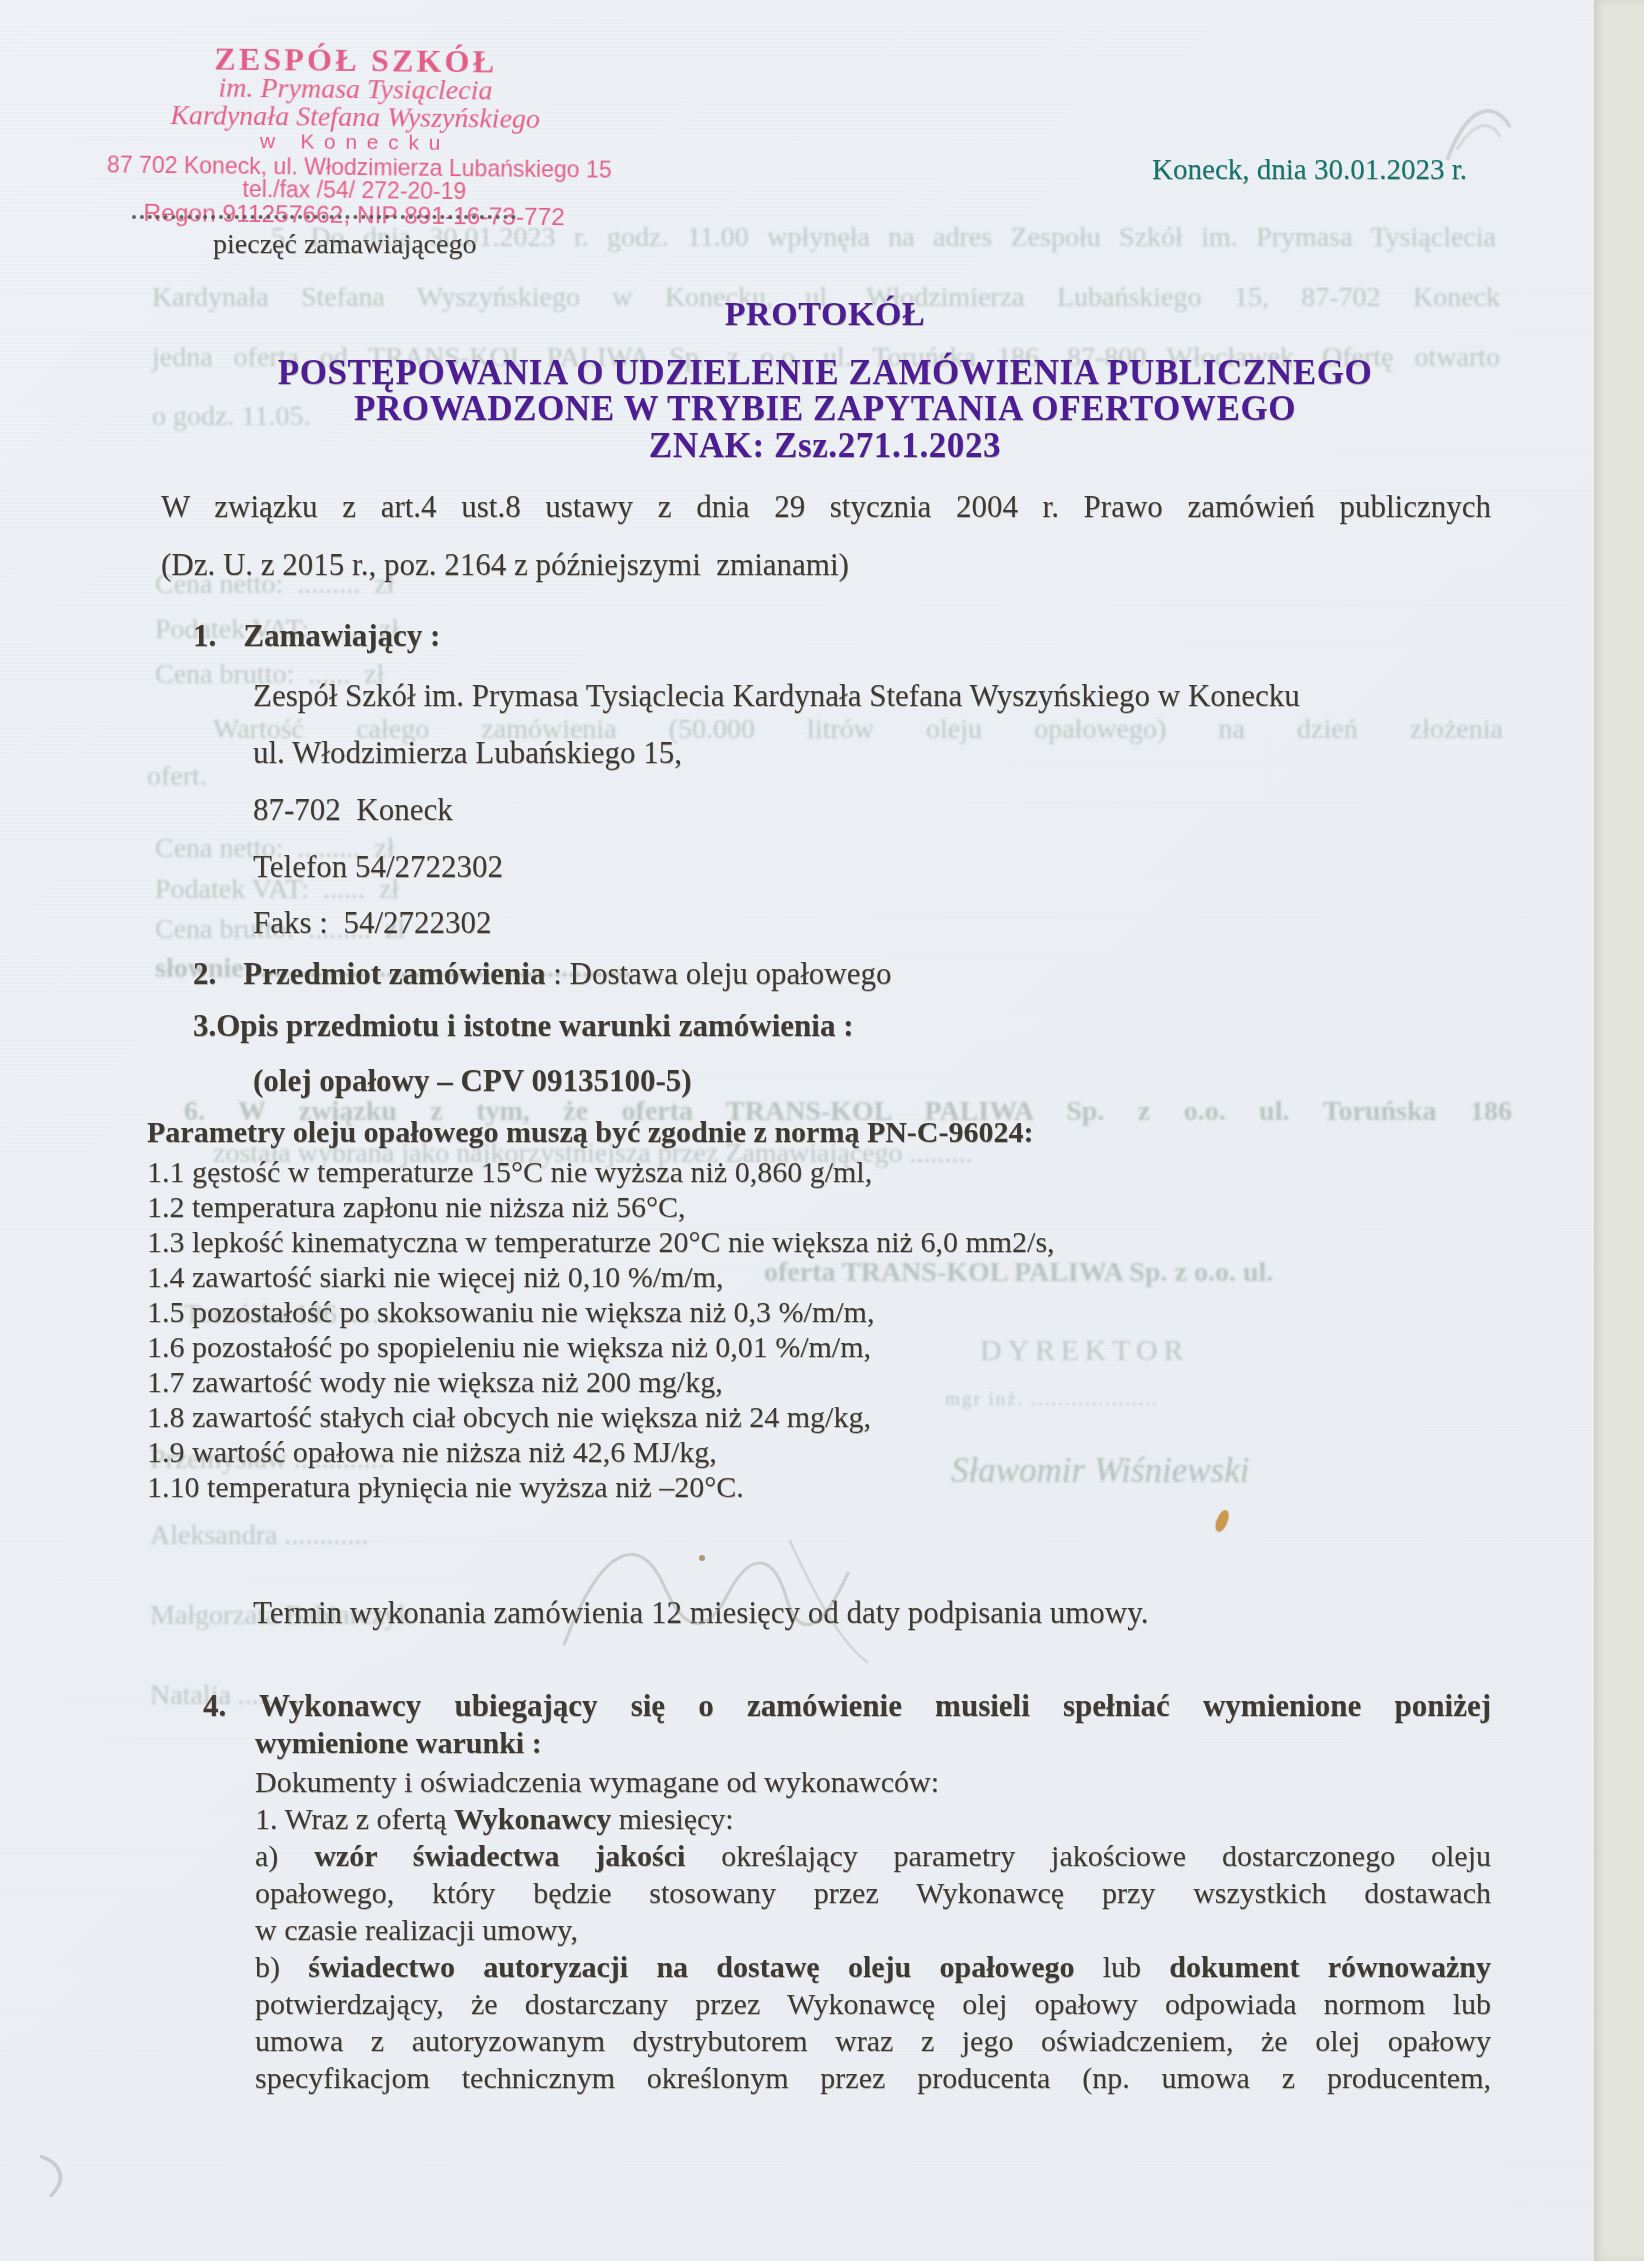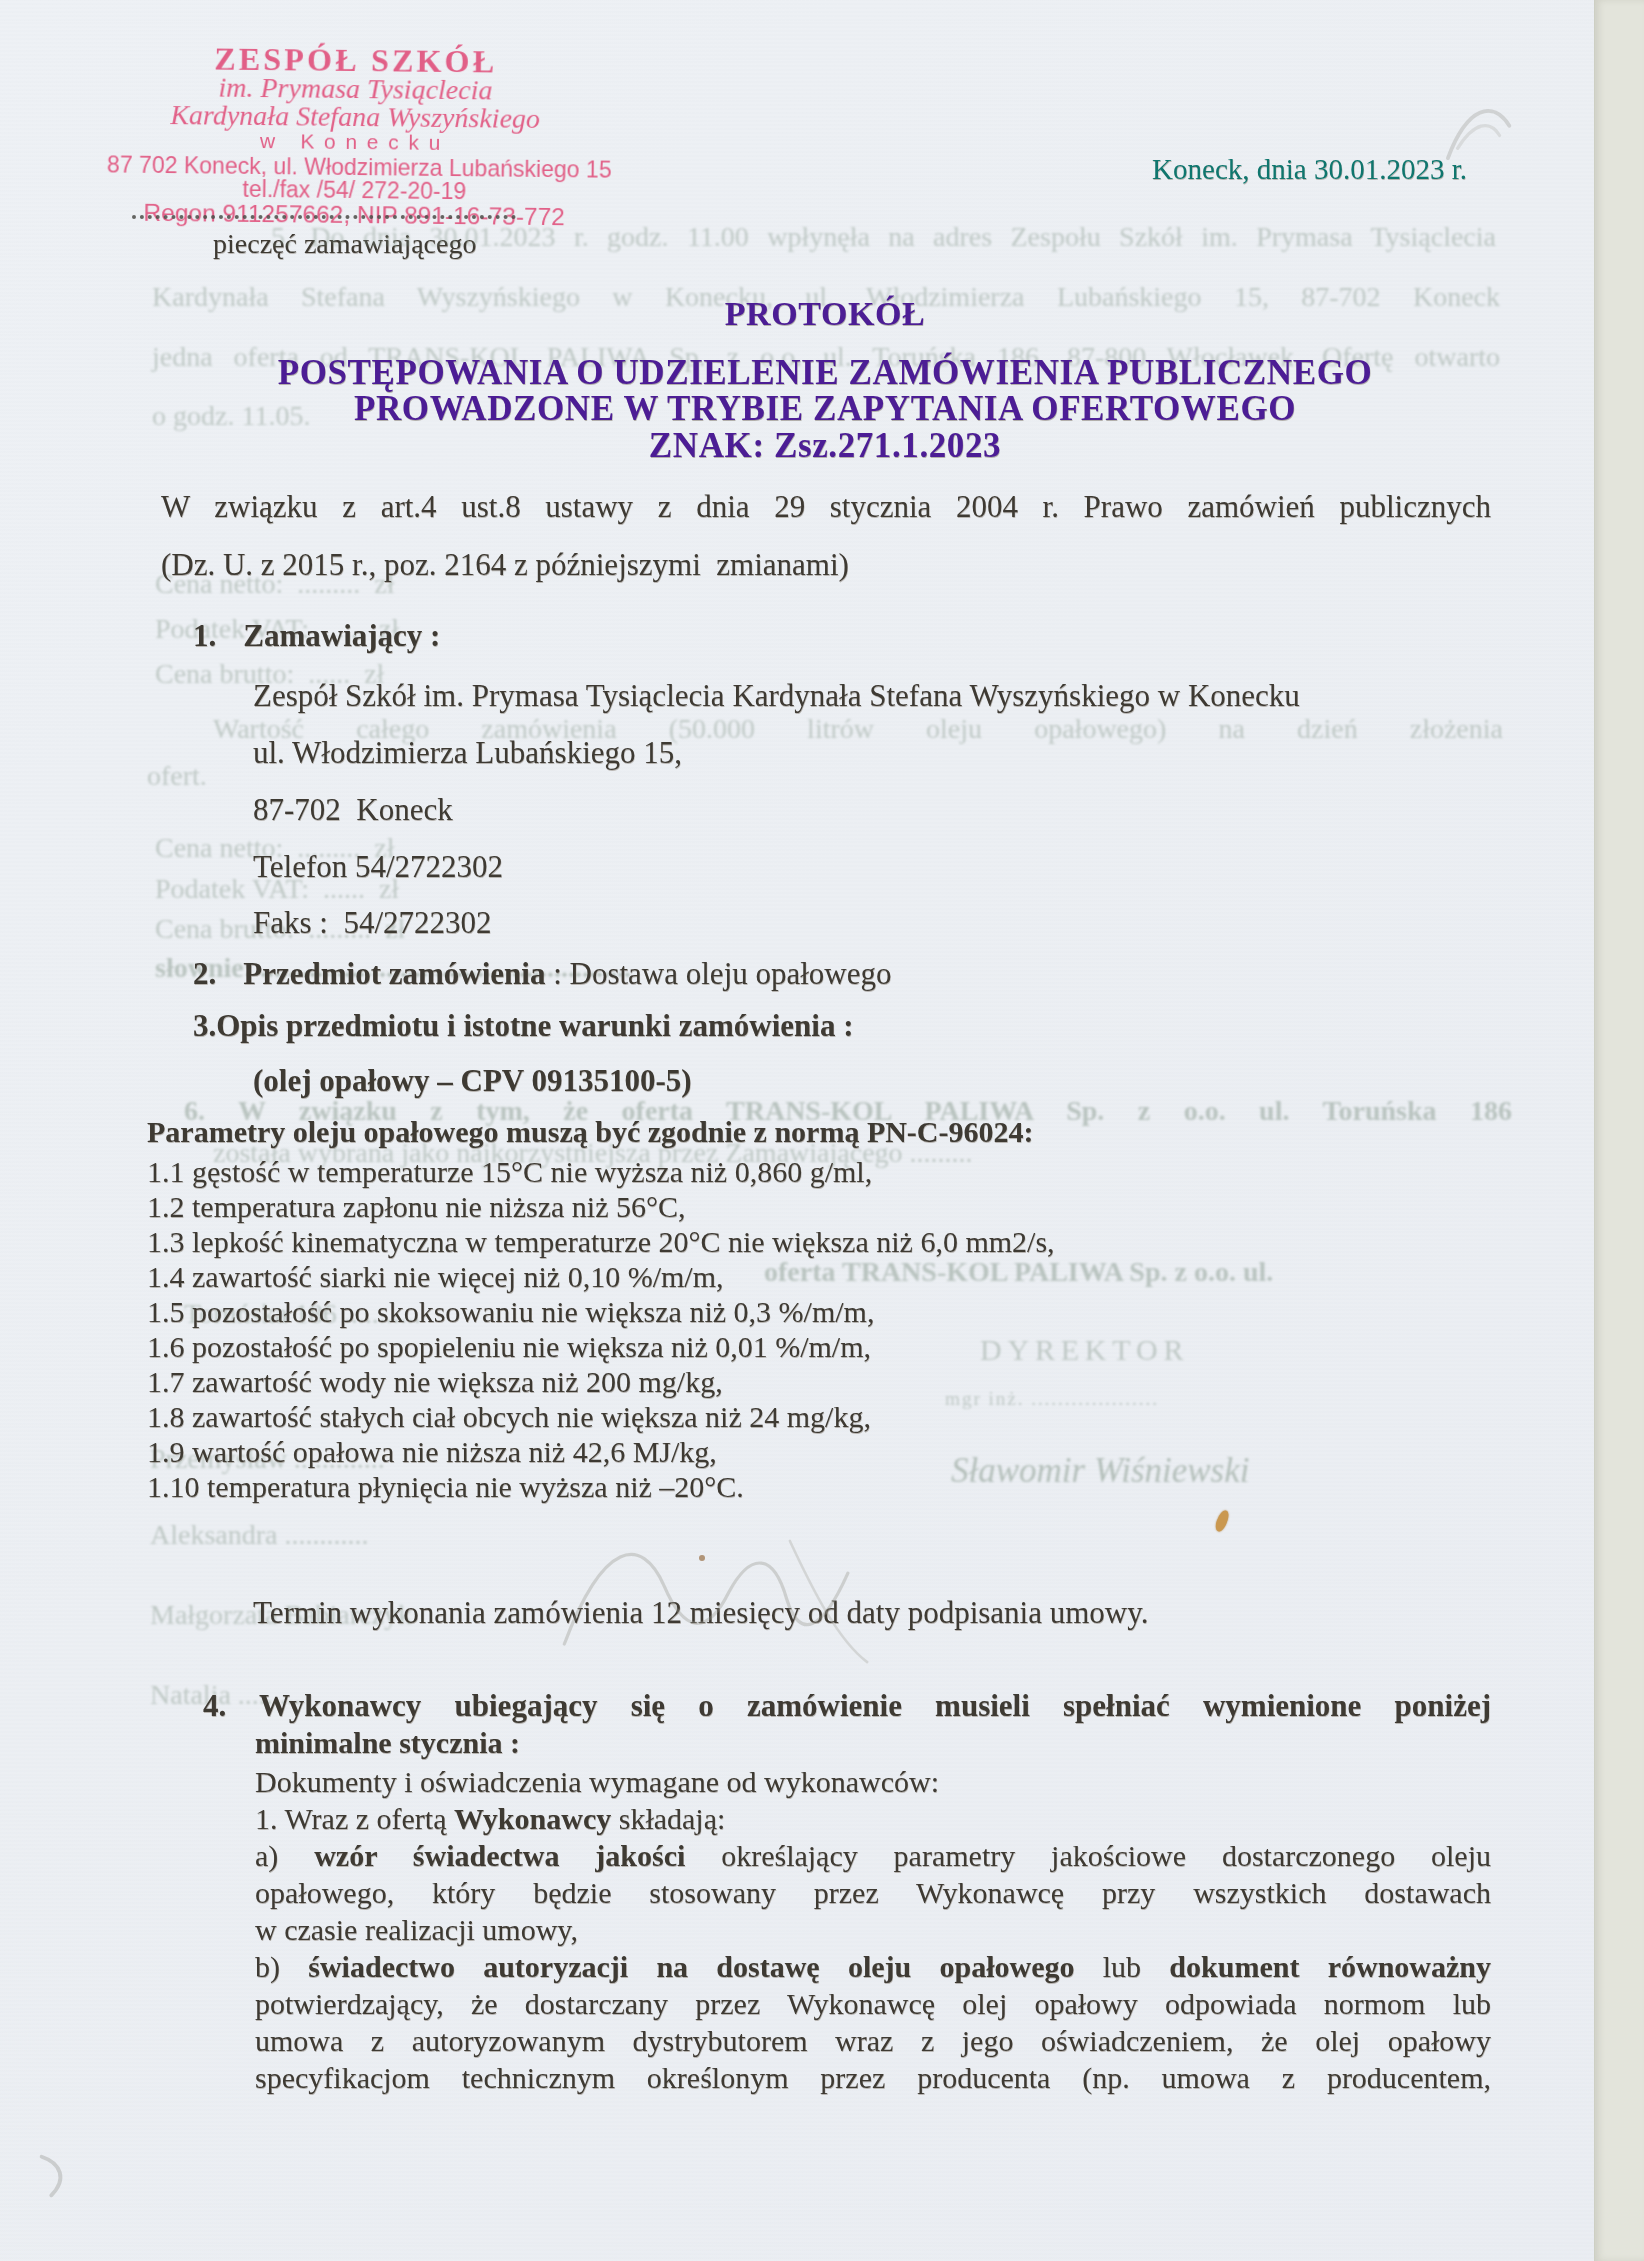--- a/index.html
+++ b/index.html
@@ -151,25 +151,25 @@
   <div>1.6 pozostałość po spopieleniu nie większa niż 0,01 %/m/m,</div>
   <div>1.7 zawartość wody nie większa niż 200 mg/kg,</div>
   <div>1.8 zawartość stałych ciał obcych nie większa niż 24 mg/kg,</div>
   <div>1.9 wartość opałowa nie niższa niż 42,6 MJ/kg,</div>
   <div>1.10 temperatura płynięcia nie wyższa niż –20°C.</div>
 </div>
 
 <div class="ln" style="left:253px;top:1595px;">Termin wykonania zamówienia 12 miesięcy od daty podpisania umowy.</div>
 
 <div class="ln b just" style="left:203px;top:1688px;width:1288px;"><span>4.</span> <span>Wykonawcy ubiegający się o zamówienie musieli spełniać wymienione poniżej</span></div>
-<div class="ln b" style="left:255px;top:1726px;font-size:30px;">minimalne stycznia :</div>
+<div class="ln b" style="left:255px;top:1726px;font-size:30px;">wymienione warunki :</div>
 
 <div class="sec4body">
   <div class="row">Dokumenty i oświadczenia wymagane od wykonawców:</div>
-  <div class="row"><span>1. Wraz z ofertą </span><span class="b">Wykonawcy</span><span> składają:</span></div>
+  <div class="row"><span>1. Wraz z ofertą </span><span class="b">Wykonawcy</span><span> miesięcy:</span></div>
   <div class="row jl"><span>a) </span><span class="b">wzór świadectwa jakości</span><span> określający parametry jakościowe dostarczonego oleju</span></div>
   <div class="row jl">opałowego, który będzie stosowany przez Wykonawcę przy wszystkich dostawach</div>
   <div class="row">w czasie realizacji umowy,</div>
   <div class="row jl"><span>b) </span><span class="b">świadectwo autoryzacji na dostawę oleju opałowego</span><span> lub </span><span class="b">dokument równoważny</span></div>
   <div class="row jl">potwierdzający, że dostarczany przez Wykonawcę olej opałowy odpowiada normom lub</div>
   <div class="row jl">umowa z autoryzowanym dystrybutorem wraz z jego oświadczeniem, że olej opałowy</div>
   <div class="row jl">specyfikacjom technicznym określonym przez producenta (np. umowa z producentem,</div>
 </div>
 
 <div class="speck"></div>

